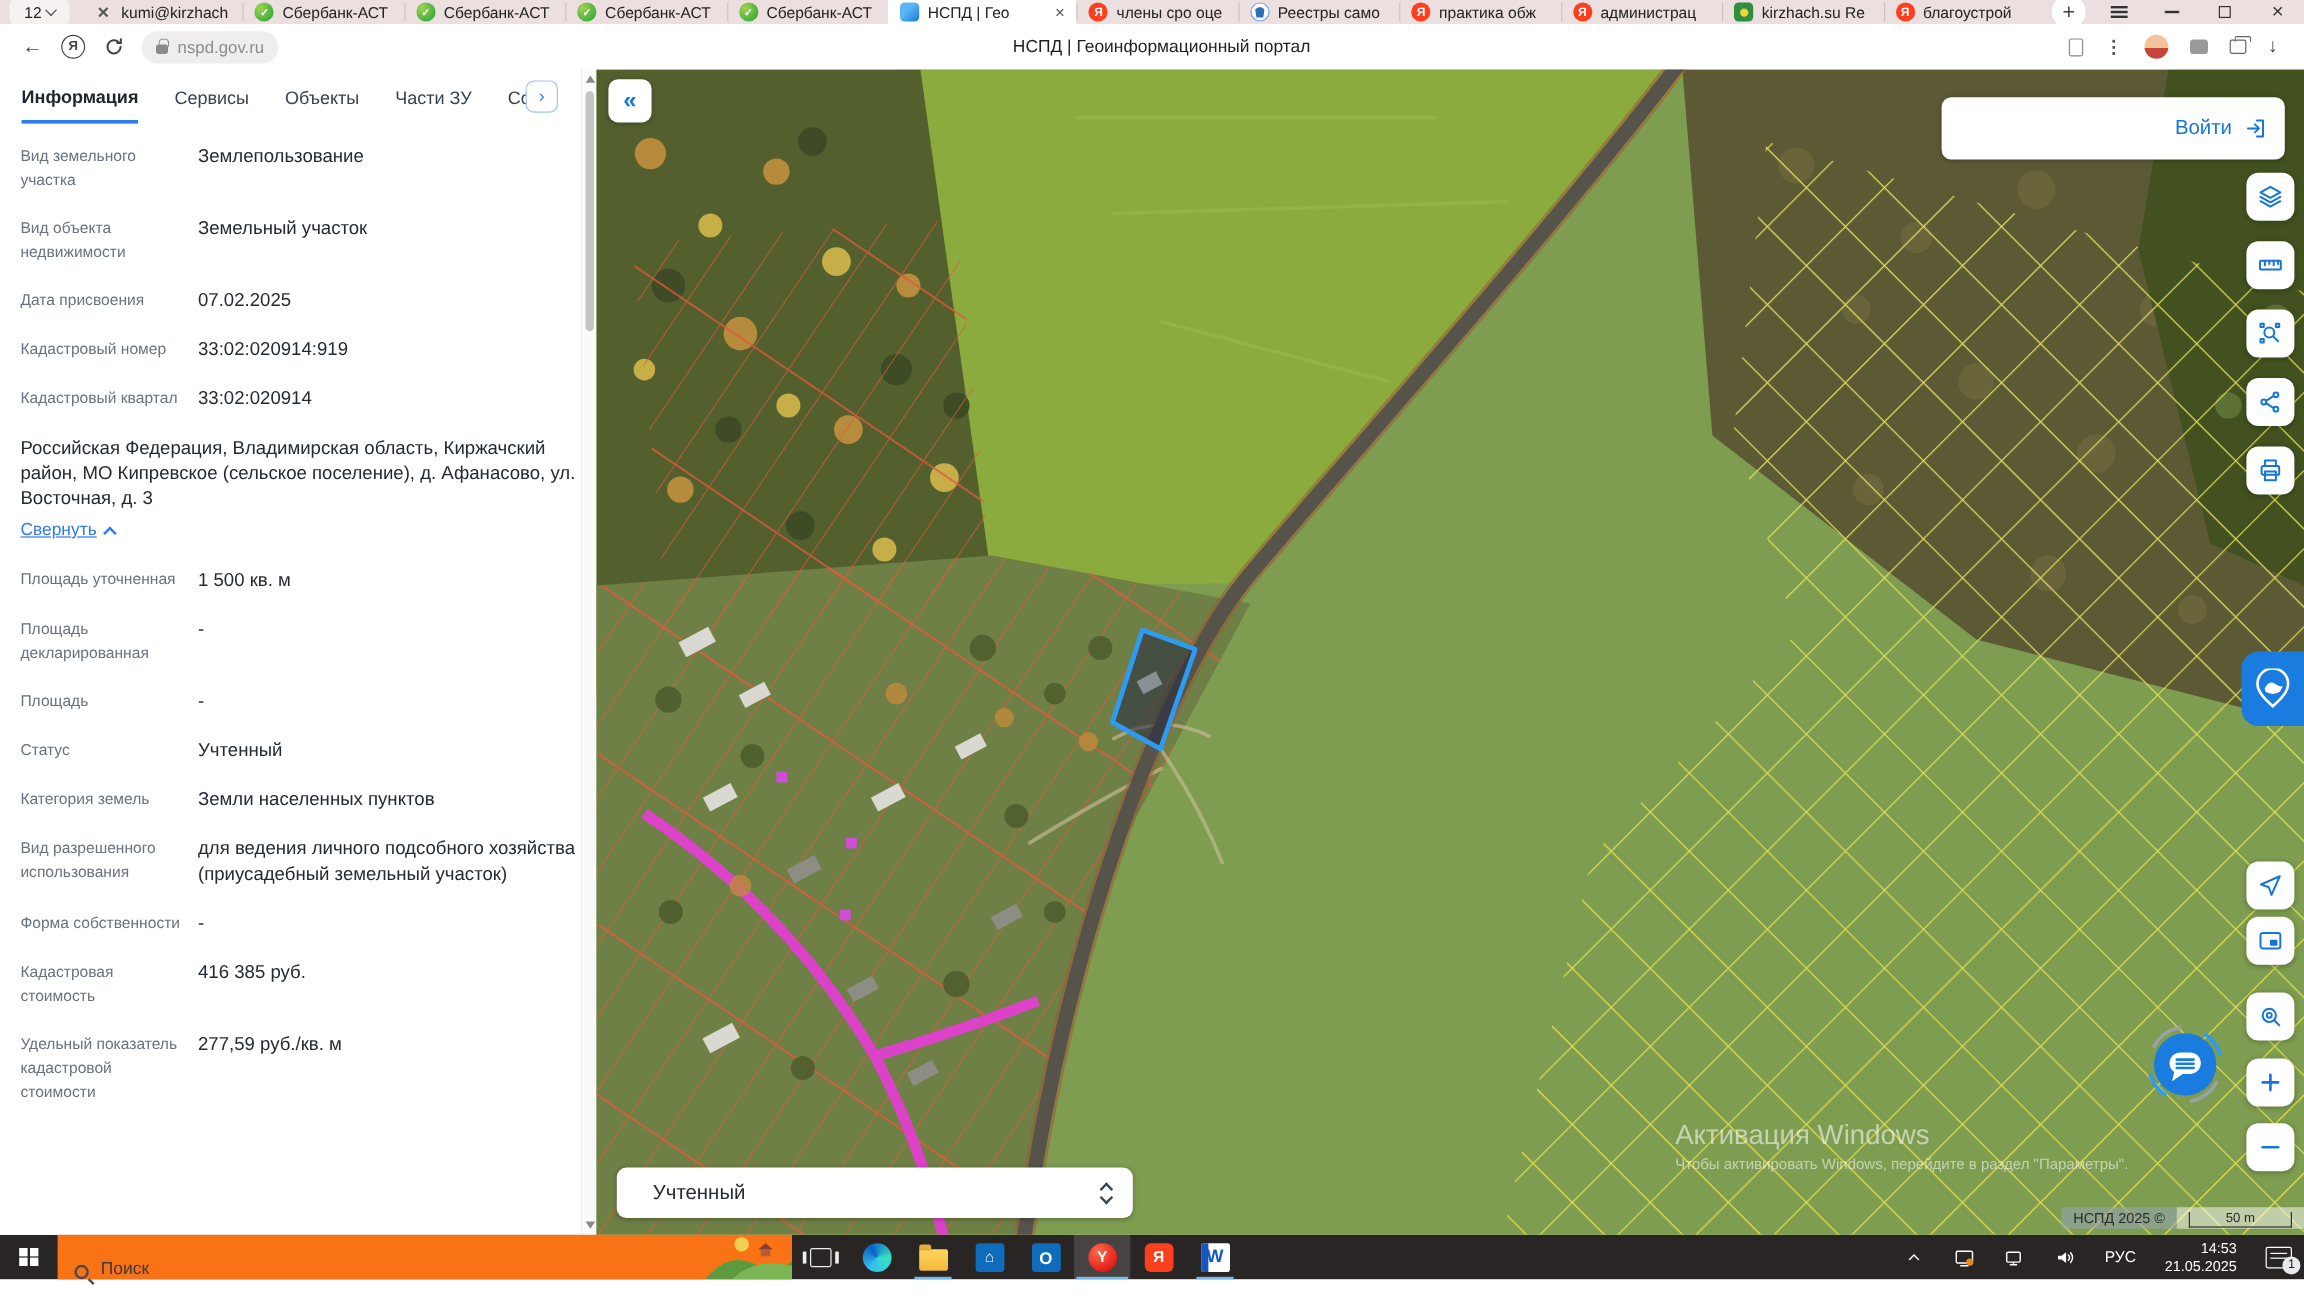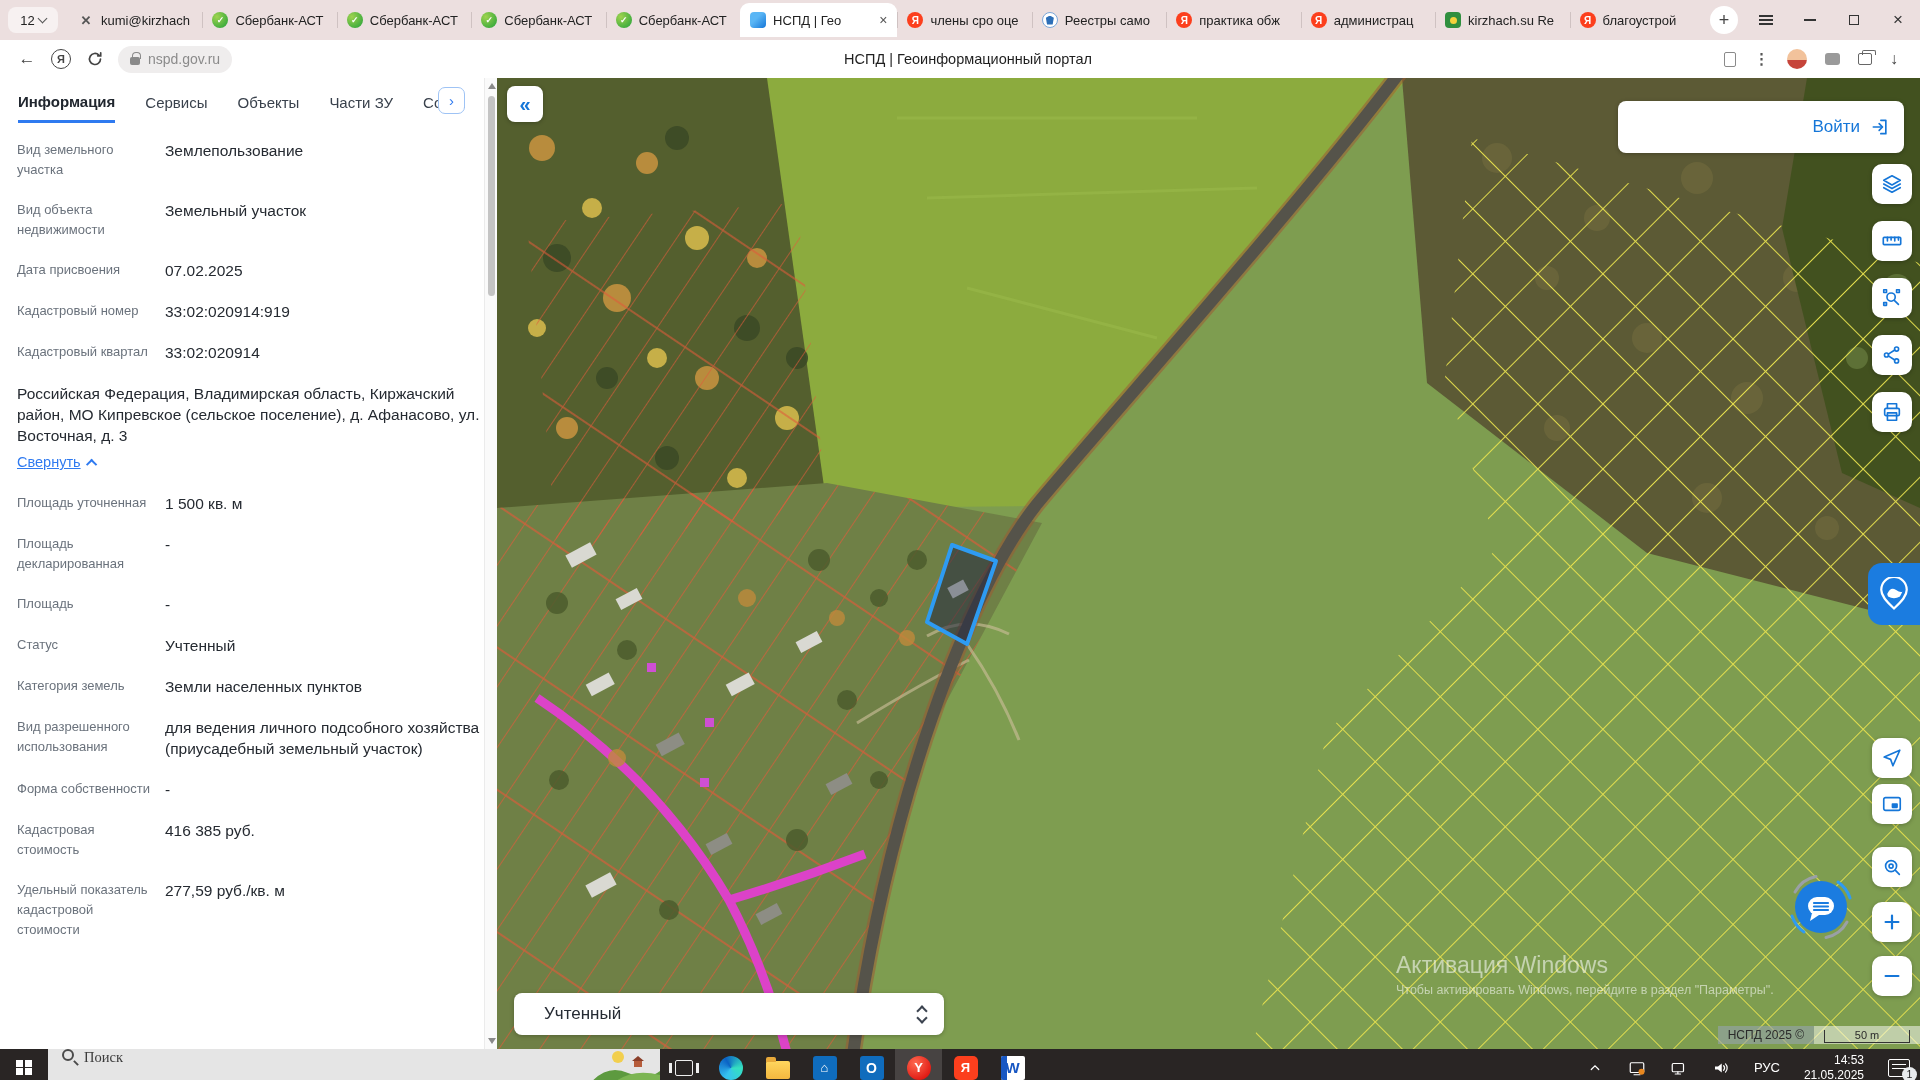--- a/index.html
+++ b/index.html
@@ -1,19 +1,19 @@
 <!DOCTYPE html>
 <html><head>
 <meta charset="utf-8">
 <style>
   * { margin:0; padding:0; box-sizing:border-box; }
   html,body { width:1920px; height:1080px; overflow:hidden; font-family:"Liberation Sans", sans-serif; background:#fff; }
 
   
-  .tabbar { height:40px; background:#ecdfdf; display:flex; align-items:center; padding-left:8px; }
+  .tabbar { height:20px; background:#ecdfdf; display:flex; align-items:center; padding-left:8px; }
   .tab-counter { width:50px; height:26px; background:#f7f1f1; border-radius:8px; display:flex; align-items:center; justify-content:center; gap:4px; font-size:13px; color:#222; flex:0 0 auto; }
   .tab-counter .chev { width:7px; height:7px; border-right:1.5px solid #555; border-bottom:1.5px solid #555; transform:rotate(45deg); margin-top:-3px; }
   .tabs { display:flex; flex:1 1 auto; height:34px; min-width:0; margin-left:10px; }
   .btab { flex:1 1 0; min-width:0; max-width:150px; display:flex; align-items:center; gap:7px; padding:0 10px; font-size:13px; color:#222; position:relative; cursor:default; }
   .btab:not(.active):not(:first-child)::before { content:""; position:absolute; left:0; top:9px; bottom:9px; width:1px; background:#cfc2c2; }
   .btab.active { background:#fff; border-radius:9px 9px 0 0; max-width:176px; flex:1.2 1 0; }
   .btab.active::before { display:none; }
   .btab .lbl { white-space:nowrap; overflow:hidden; flex:1 1 auto; min-width:0; }
   .btab .close { font-size:14px; color:#555; flex:0 0 auto; line-height:1; }
   .tabicon { width:16px; height:16px; flex:0 0 16px; display:flex; align-items:center; justify-content:center; font-size:10px; font-weight:bold; border-radius:50%; color:#fff; }
@@ -95,21 +95,21 @@
   .attrib { position:absolute; right:0; bottom:5px; height:18px; display:flex; align-items:center; font-size:12px; color:#2b2b2b; }
   .attrib .chip { background:rgba(150,163,175,.6); padding:1px 10px 2px; height:18px; display:flex; align-items:center; }
   .attrib .scalewrap { background:rgba(255,255,255,.5); height:18px; display:flex; align-items:flex-end; padding:0 10px 1px; gap:4px; }
   .scalebar { width:86px; height:13px; border-left:1.5px solid #333; border-right:1.5px solid #333; border-bottom:1.5px solid #333; text-align:center; font-size:11px; line-height:10px; }
 
   
   .taskbar { height:37px; background:#292524; display:flex; align-items:stretch; color:#fff; }
   .start { width:48px; display:flex; align-items:center; justify-content:center; }
   .wingrid { display:grid; grid-template-columns:7px 7px; grid-template-rows:7px 7px; gap:1.5px; }
   .wingrid i { background:#fff; display:block; }
-  .searchbox { width:612px; background:#e5e5e5; display:flex; align-items:flex-start; padding-left:14px; gap:10px; position:relative;font-family:Liberation Serif, serif; }
+  .searchbox { width:612px; background:#f97316; display:flex; align-items:flex-end; padding-left:14px; gap:10px; position:relative; }
   .searchbox .mag { width:12px; height:12px; border:2px solid #4a4a4a; border-radius:50%; position:relative; }
   .searchbox .mag::after { content:""; position:absolute; width:6px; height:2px; background:#4a4a4a; transform:rotate(45deg); left:9px; top:11px; }
   .searchbox .ph { color:#3b3b3b; font-size:14.5px; }
   .scenery { position:absolute; right:0; top:0; bottom:0; width:72px; }
   .tapps { display:flex; }
   .tapp { width:47px; display:flex; align-items:center; justify-content:center; position:relative; }
   .tapp.running::after { content:""; position:absolute; left:8px; right:8px; bottom:0; height:2.5px; background:#76b9ed; }
   .tapp.active { background:rgba(255,255,255,.14); }
   .tapp.active::after { content:""; position:absolute; left:2px; right:2px; bottom:0; height:2.5px; background:#76b9ed; }
   .ai { width:24px; height:24px; display:flex; align-items:center; justify-content:center; font-weight:bold; }

